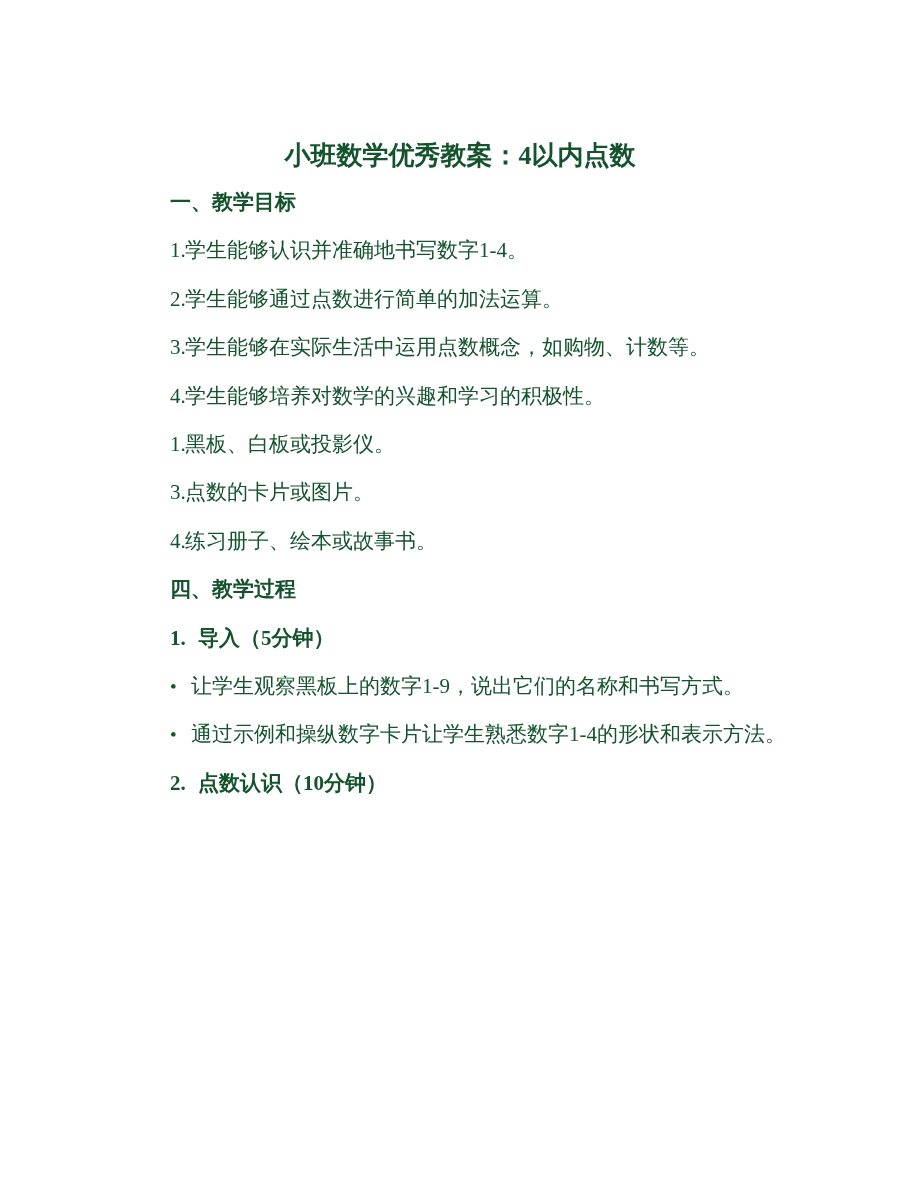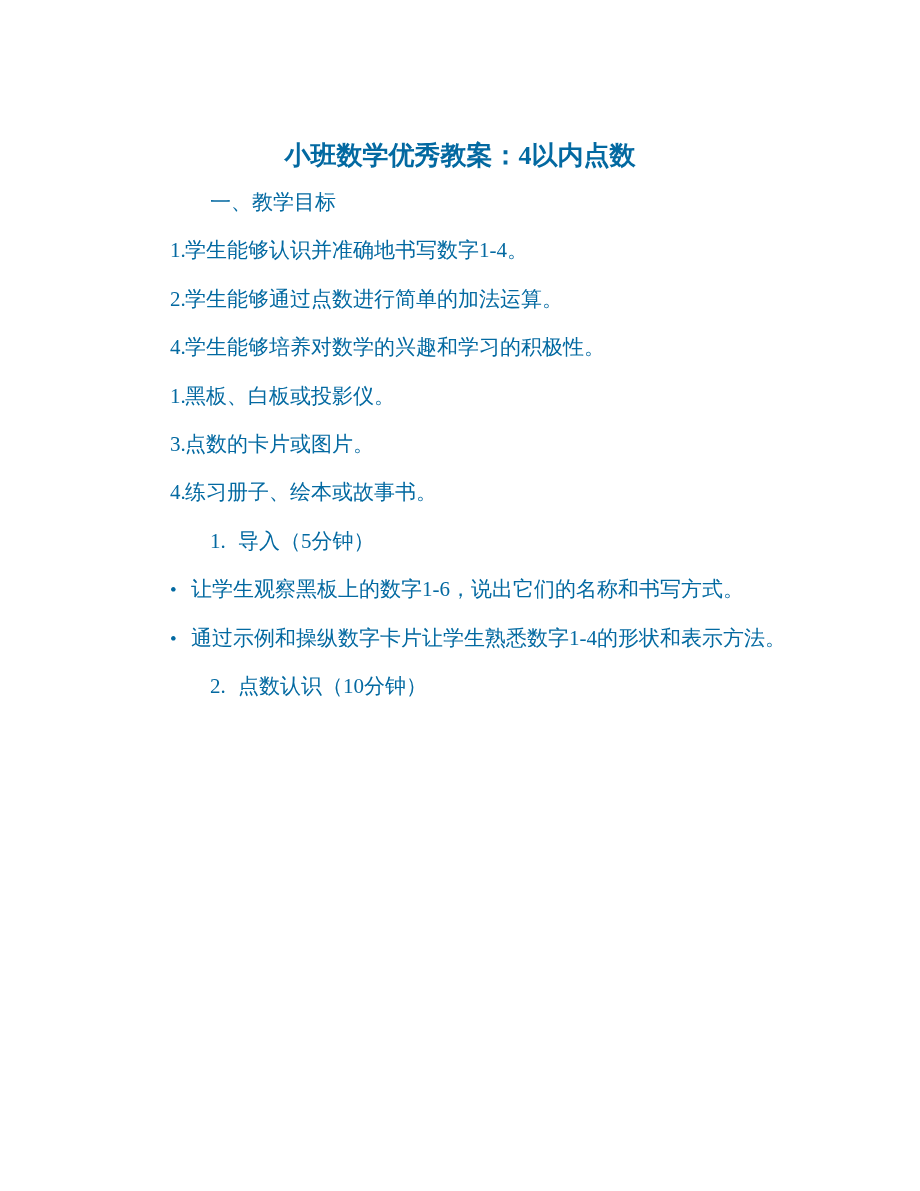--- a/index.html
+++ b/index.html
@@ -7,21 +7,21 @@
     padding: 0;
     background: #ffffff;
   }
   .page {
     position: relative;
     width: 920px;
     height: 1191px;
     background: #ffffff;
     overflow: hidden;
     font-family: "Liberation Serif", "DejaVu Serif", serif;
-    color: #0369a1;
+    color: #14532d;
   }
   .content {
     padding: 140px 40px 0 170px;
     box-sizing: border-box;
   }
   .doc-title {
     font-size: 26px;
     line-height: 31px;
     font-weight: 700;
     text-align: center;
@@ -29,54 +29,55 @@
     width: 920px;
     white-space: pre-wrap;
   }
   p.block {
     font-size: 21px;
     line-height: 27px;
     margin: 0 0 21.4px 0;
     white-space: pre-wrap;
   }
   p.heading, p.step {
-    font-weight: 400;
-    margin-left: 40px;
+    font-weight: 700;
   }
   .marker {
     display: inline-block;
   }
   .marker.item-num { width: 15px; }
   .marker.step-num { width: 28px; }
   .marker.bullet-dot { width: 21px; font-size: 19px; }
 </style>
 </head>
 <body>
 
 <div class="page">
   <div class="content">
 
     <h1 class="doc-title">小班数学优秀教案：4以内点数</h1>
 
     <p class="block heading">一、教学目标</p>
 
     <p class="block item"><span class="marker item-num">1.</span><span>学生能够认识并准确地书写数字1-4。</span></p>
     <p class="block item"><span class="marker item-num">2.</span><span>学生能够通过点数进行简单的加法运算。</span></p>
+    <p class="block item"><span class="marker item-num">3.</span><span>学生能够在实际生活中运用点数概念，如购物、计数等。</span></p>
     <p class="block item"><span class="marker item-num">4.</span><span>学生能够培养对数学的兴趣和学习的积极性。</span></p>
 
 
 
 
     <p class="block item"><span class="marker item-num">1.</span><span>黑板、白板或投影仪。</span></p>
     <p class="block item"><span class="marker item-num">3.</span><span>点数的卡片或图片。</span></p>
     <p class="block item"><span class="marker item-num">4.</span><span>练习册子、绘本或故事书。</span></p>
 
+    <p class="block heading">四、教学过程</p>
 
     <p class="block step"><span class="marker step-num">1.</span><span>导入（5分钟）</span></p>
 
-    <p class="block bullet"><span class="marker bullet-dot">•</span><span>让学生观察黑板上的数字1-6，说出它们的名称和书写方式。</span></p>
+    <p class="block bullet"><span class="marker bullet-dot">•</span><span>让学生观察黑板上的数字1-9，说出它们的名称和书写方式。</span></p>
     <p class="block bullet"><span class="marker bullet-dot">•</span><span>通过示例和操纵数字卡片让学生熟悉数字1-4的形状和表示方法。</span></p>
 
     <p class="block step"><span class="marker step-num">2.</span><span>点数认识（10分钟）</span></p>
 
 
   </div>
 </div>
 
 </body></html>

